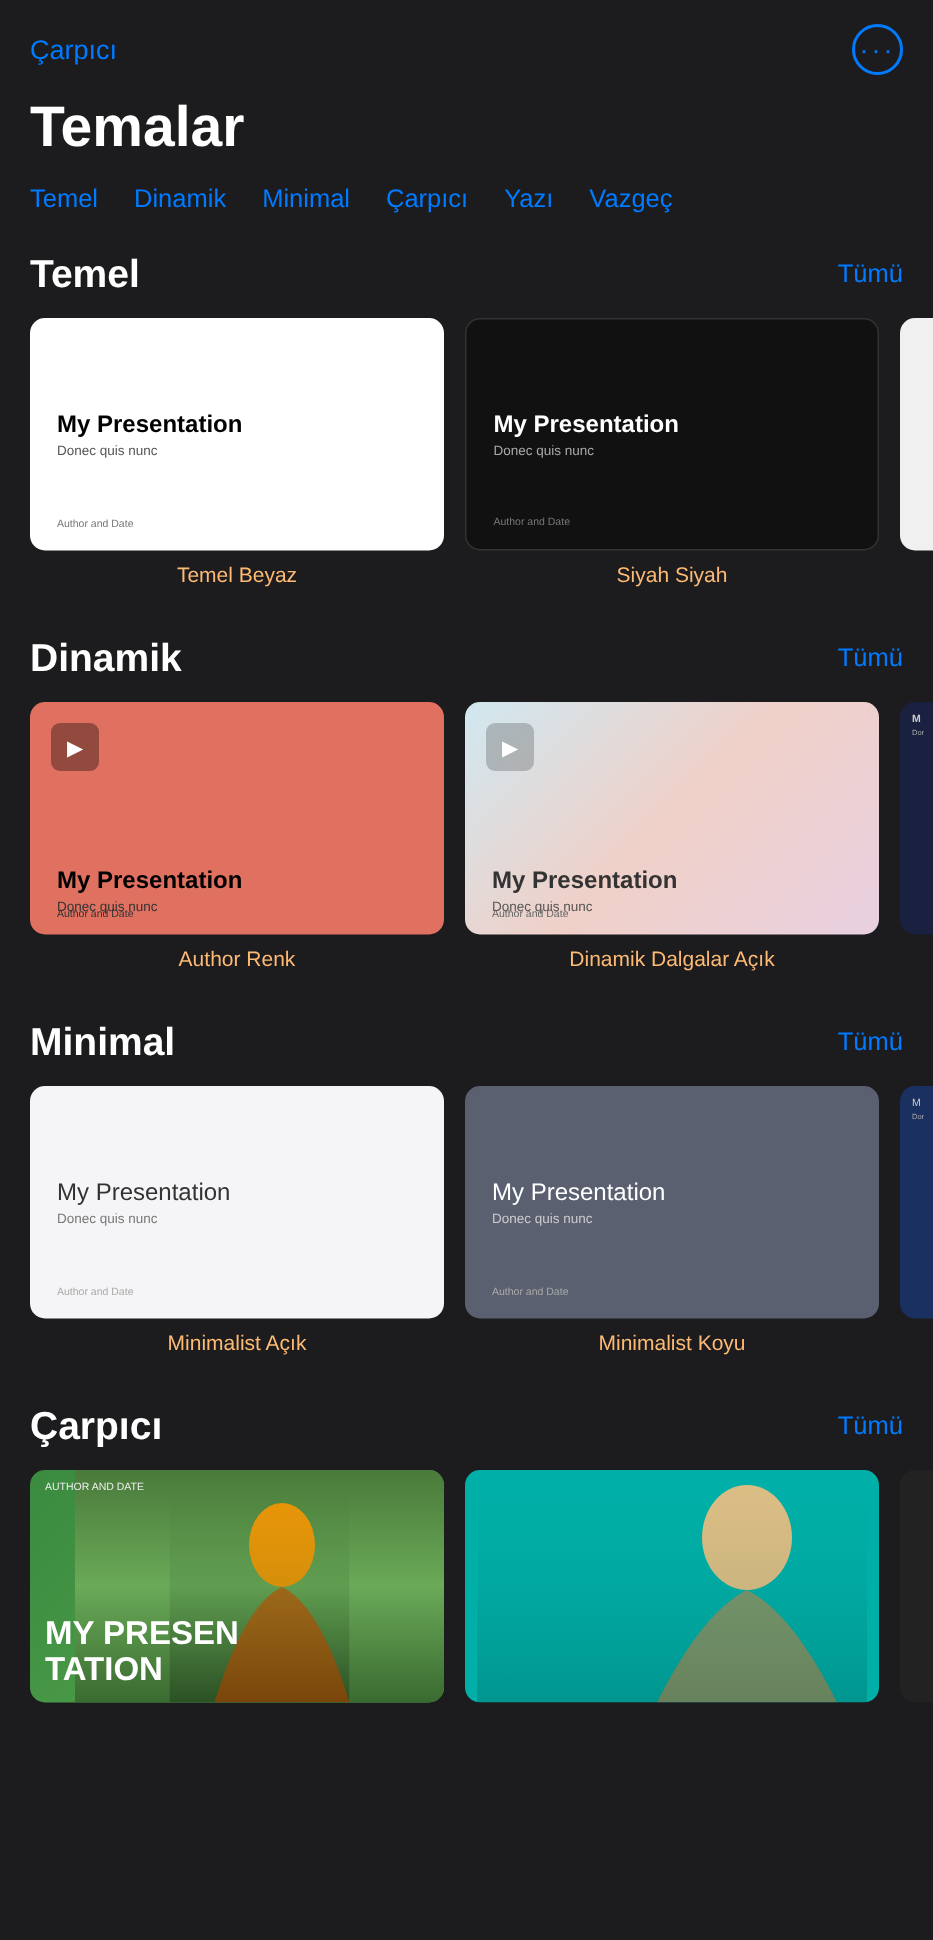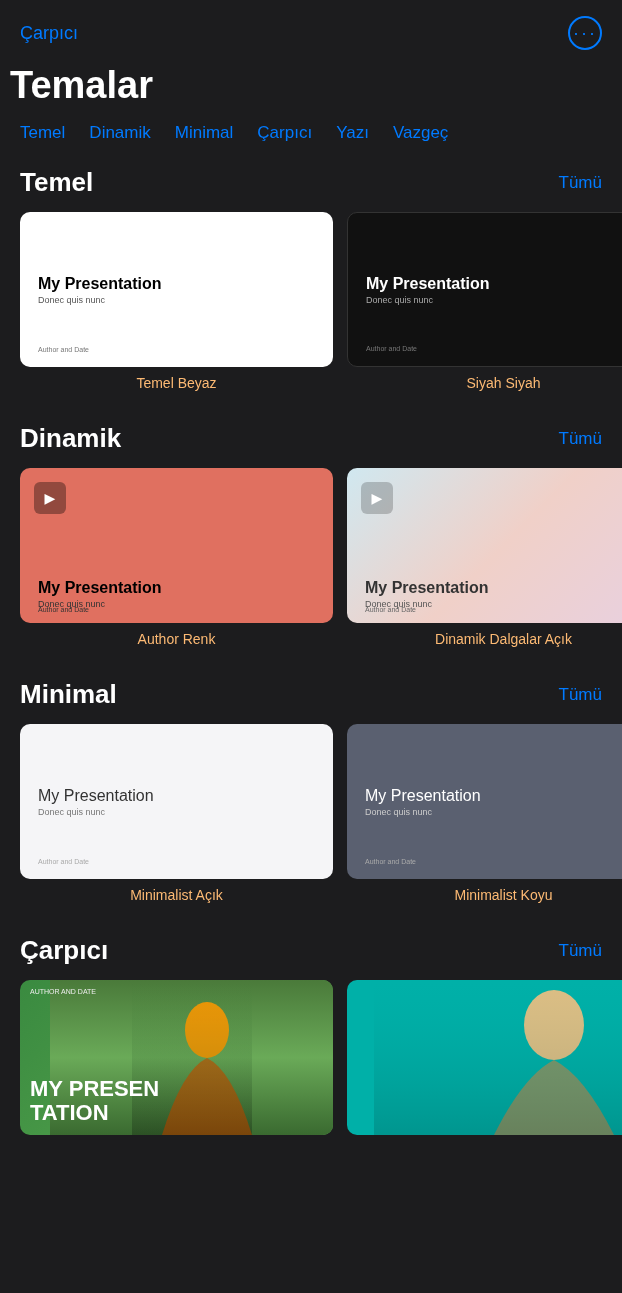--- a/index.html
+++ b/index.html
@@ -33,21 +33,21 @@
       justify-content: center;
       cursor: pointer;
     }
     .top-bar-more-dots {
       color: #007aff;
       font-size: 18px;
       letter-spacing: 2px;
       line-height: 1;
     }
     .page-title {
-      padding: 6px 20px 16px 10px;
+      padding: 6px 20px 16px 20px;
       font-size: 38px;
       font-weight: 800;
       color: #ffffff;
     }
     .filter-tabs {
       display: flex;
       gap: 24px;
       padding: 0 20px 16px 20px;
       overflow-x: auto;
       scrollbar-width: none;
@@ -87,21 +87,21 @@
       scrollbar-width: none;
     }
     .cards-row::-webkit-scrollbar { display: none; }
     .card-wrapper {
       display: flex;
       flex-direction: column;
       align-items: center;
       flex-shrink: 0;
     }
     .card {
-      width: 313px;
+      width: 276px;
       height: 155px;
       border-radius: 10px;
       overflow: hidden;
       position: relative;
       cursor: pointer;
     }
     .card-label {
       margin-top: 8px;
       font-size: 14px;
       color: #fdba74;

